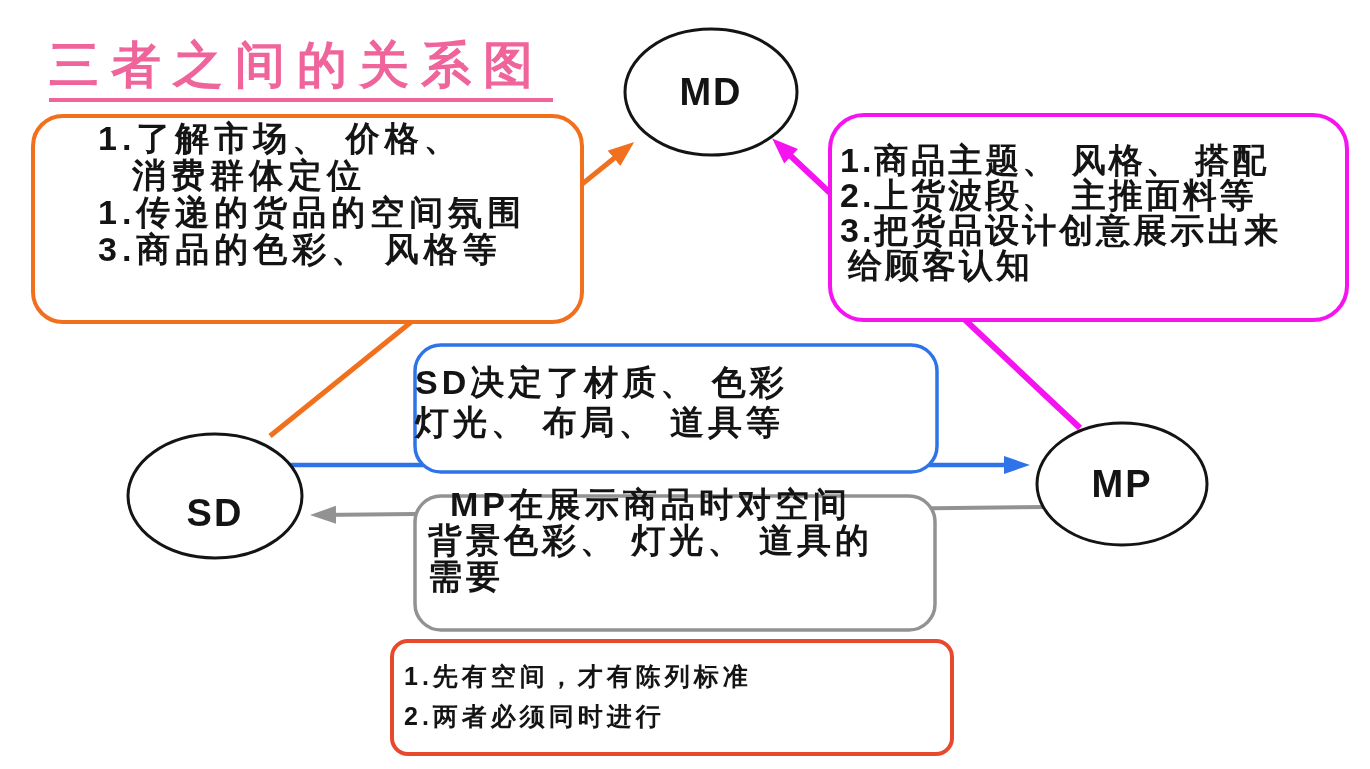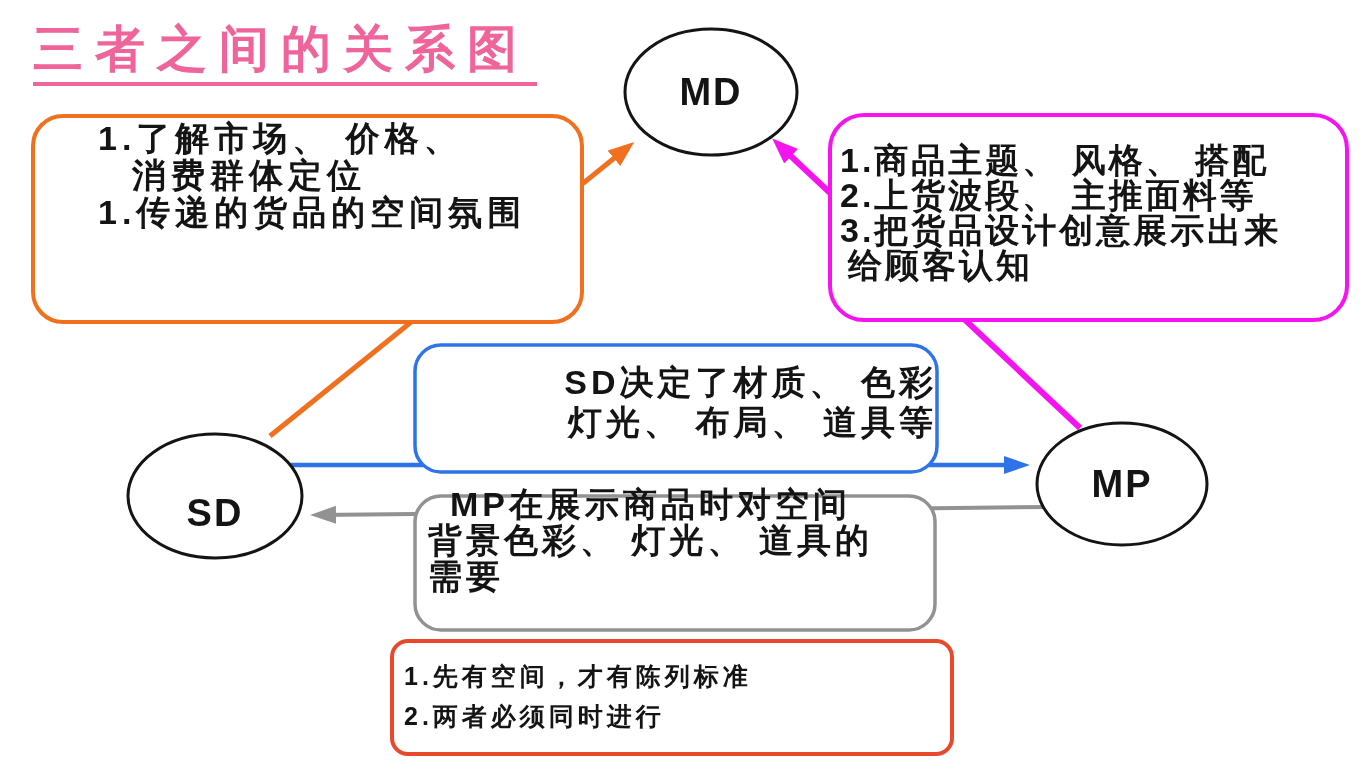--- a/index.html
+++ b/index.html
@@ -35,21 +35,21 @@
   .f-blue    { fill: var(--blue); }
   .f-gray    { fill: var(--gray); }
   .edge { fill: none; }
   .shape { fill: #ffffff; }
 
   
   .title {
     position: absolute;
     left: 33px;
     top: 20px;
-    margin: 0;
+    margin: 16px;
     font-size: 50px;
     font-weight: bold;
     line-height: 58px;
     letter-spacing: 12px;
     color: var(--pink);
     border-bottom: 4px solid var(--pink);
     padding: 0 8px 4px 0;
   }
 
   
@@ -70,21 +70,21 @@
   
   .box-text {
     position: absolute;
     font-weight: bold;
     color: var(--ink);
     white-space: nowrap;
   }
   .t-orange { left: 98px;  top: 120px; font-size: 34px; line-height: 37px; letter-spacing: 5px; }
   .t-magenta{ left: 840px; top: 143px; font-size: 34px; line-height: 35px; letter-spacing: 3px; }
   .t-blue   { left: 415px; top: 362px; width: 522px; font-size: 34px; line-height: 40px;
-              letter-spacing: 4px; text-align: right; }
+              letter-spacing: 4px; text-align: left; }
   .t-gray   { left: 428px; top: 486px; font-size: 34px; line-height: 36px; letter-spacing: 4px; }
   .t-red    { left: 404px; top: 656px; font-size: 25px; line-height: 40px; letter-spacing: 4px; }
   .indent-lg { padding-left: 34px; }
   .indent-md { padding-left: 22px; }
   .indent-sm { padding-left: 8px; }
 </style>
 </head>
 <body>
 
 <div class="stage">
@@ -124,20 +124,21 @@
   <h1 class="title">三者之间的关系图</h1>
 
   <div class="node-label node-md">MD</div>
   <div class="node-label node-sd">SD</div>
   <div class="node-label node-mp">MP</div>
 
   <div class="box-text t-orange">
     <div>1.了解市场、 价格、</div>
     <div class="indent-lg">消费群体定位</div>
     <div>1.传递的货品的空间氛围</div>
+    <div>3.商品的色彩、 风格等</div>
   </div>
 
   <div class="box-text t-magenta">
     <div>1.商品主题、 风格、 搭配</div>
     <div>2.上货波段、 主推面料等</div>
     <div>3.把货品设计创意展示出来</div>
     <div class="indent-sm">给顾客认知</div>
   </div>
 
   <div class="box-text t-blue">

